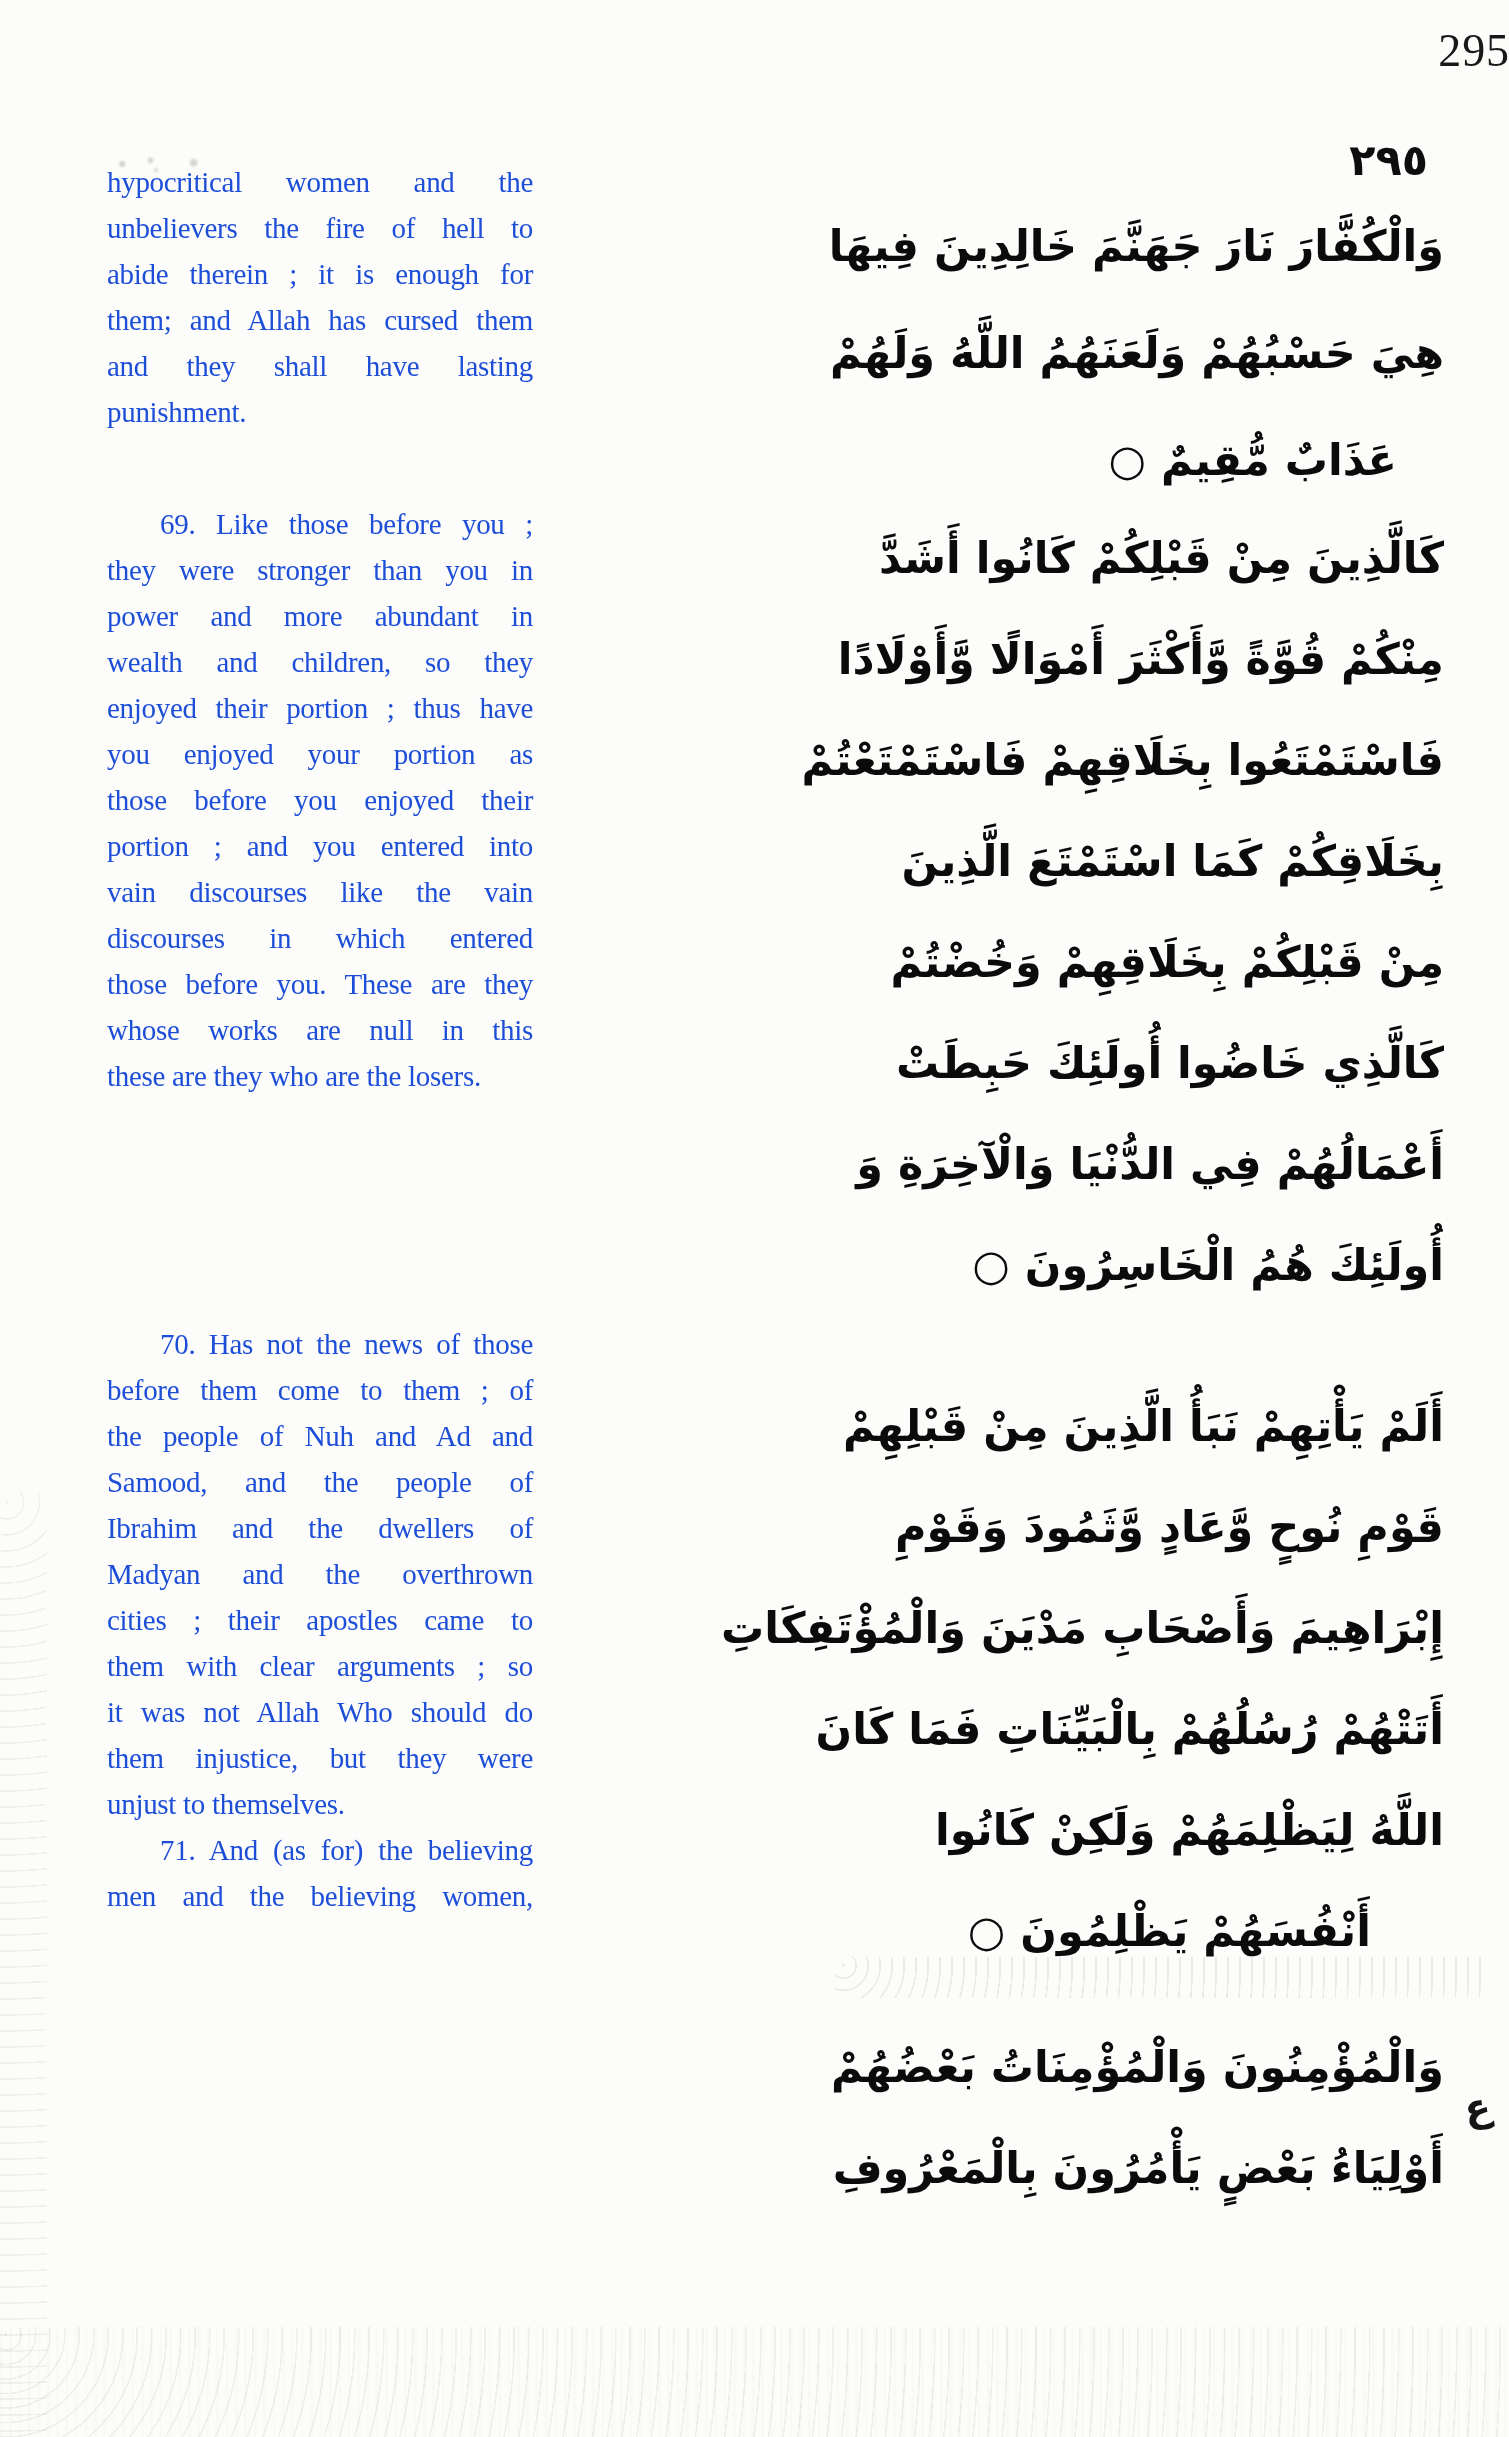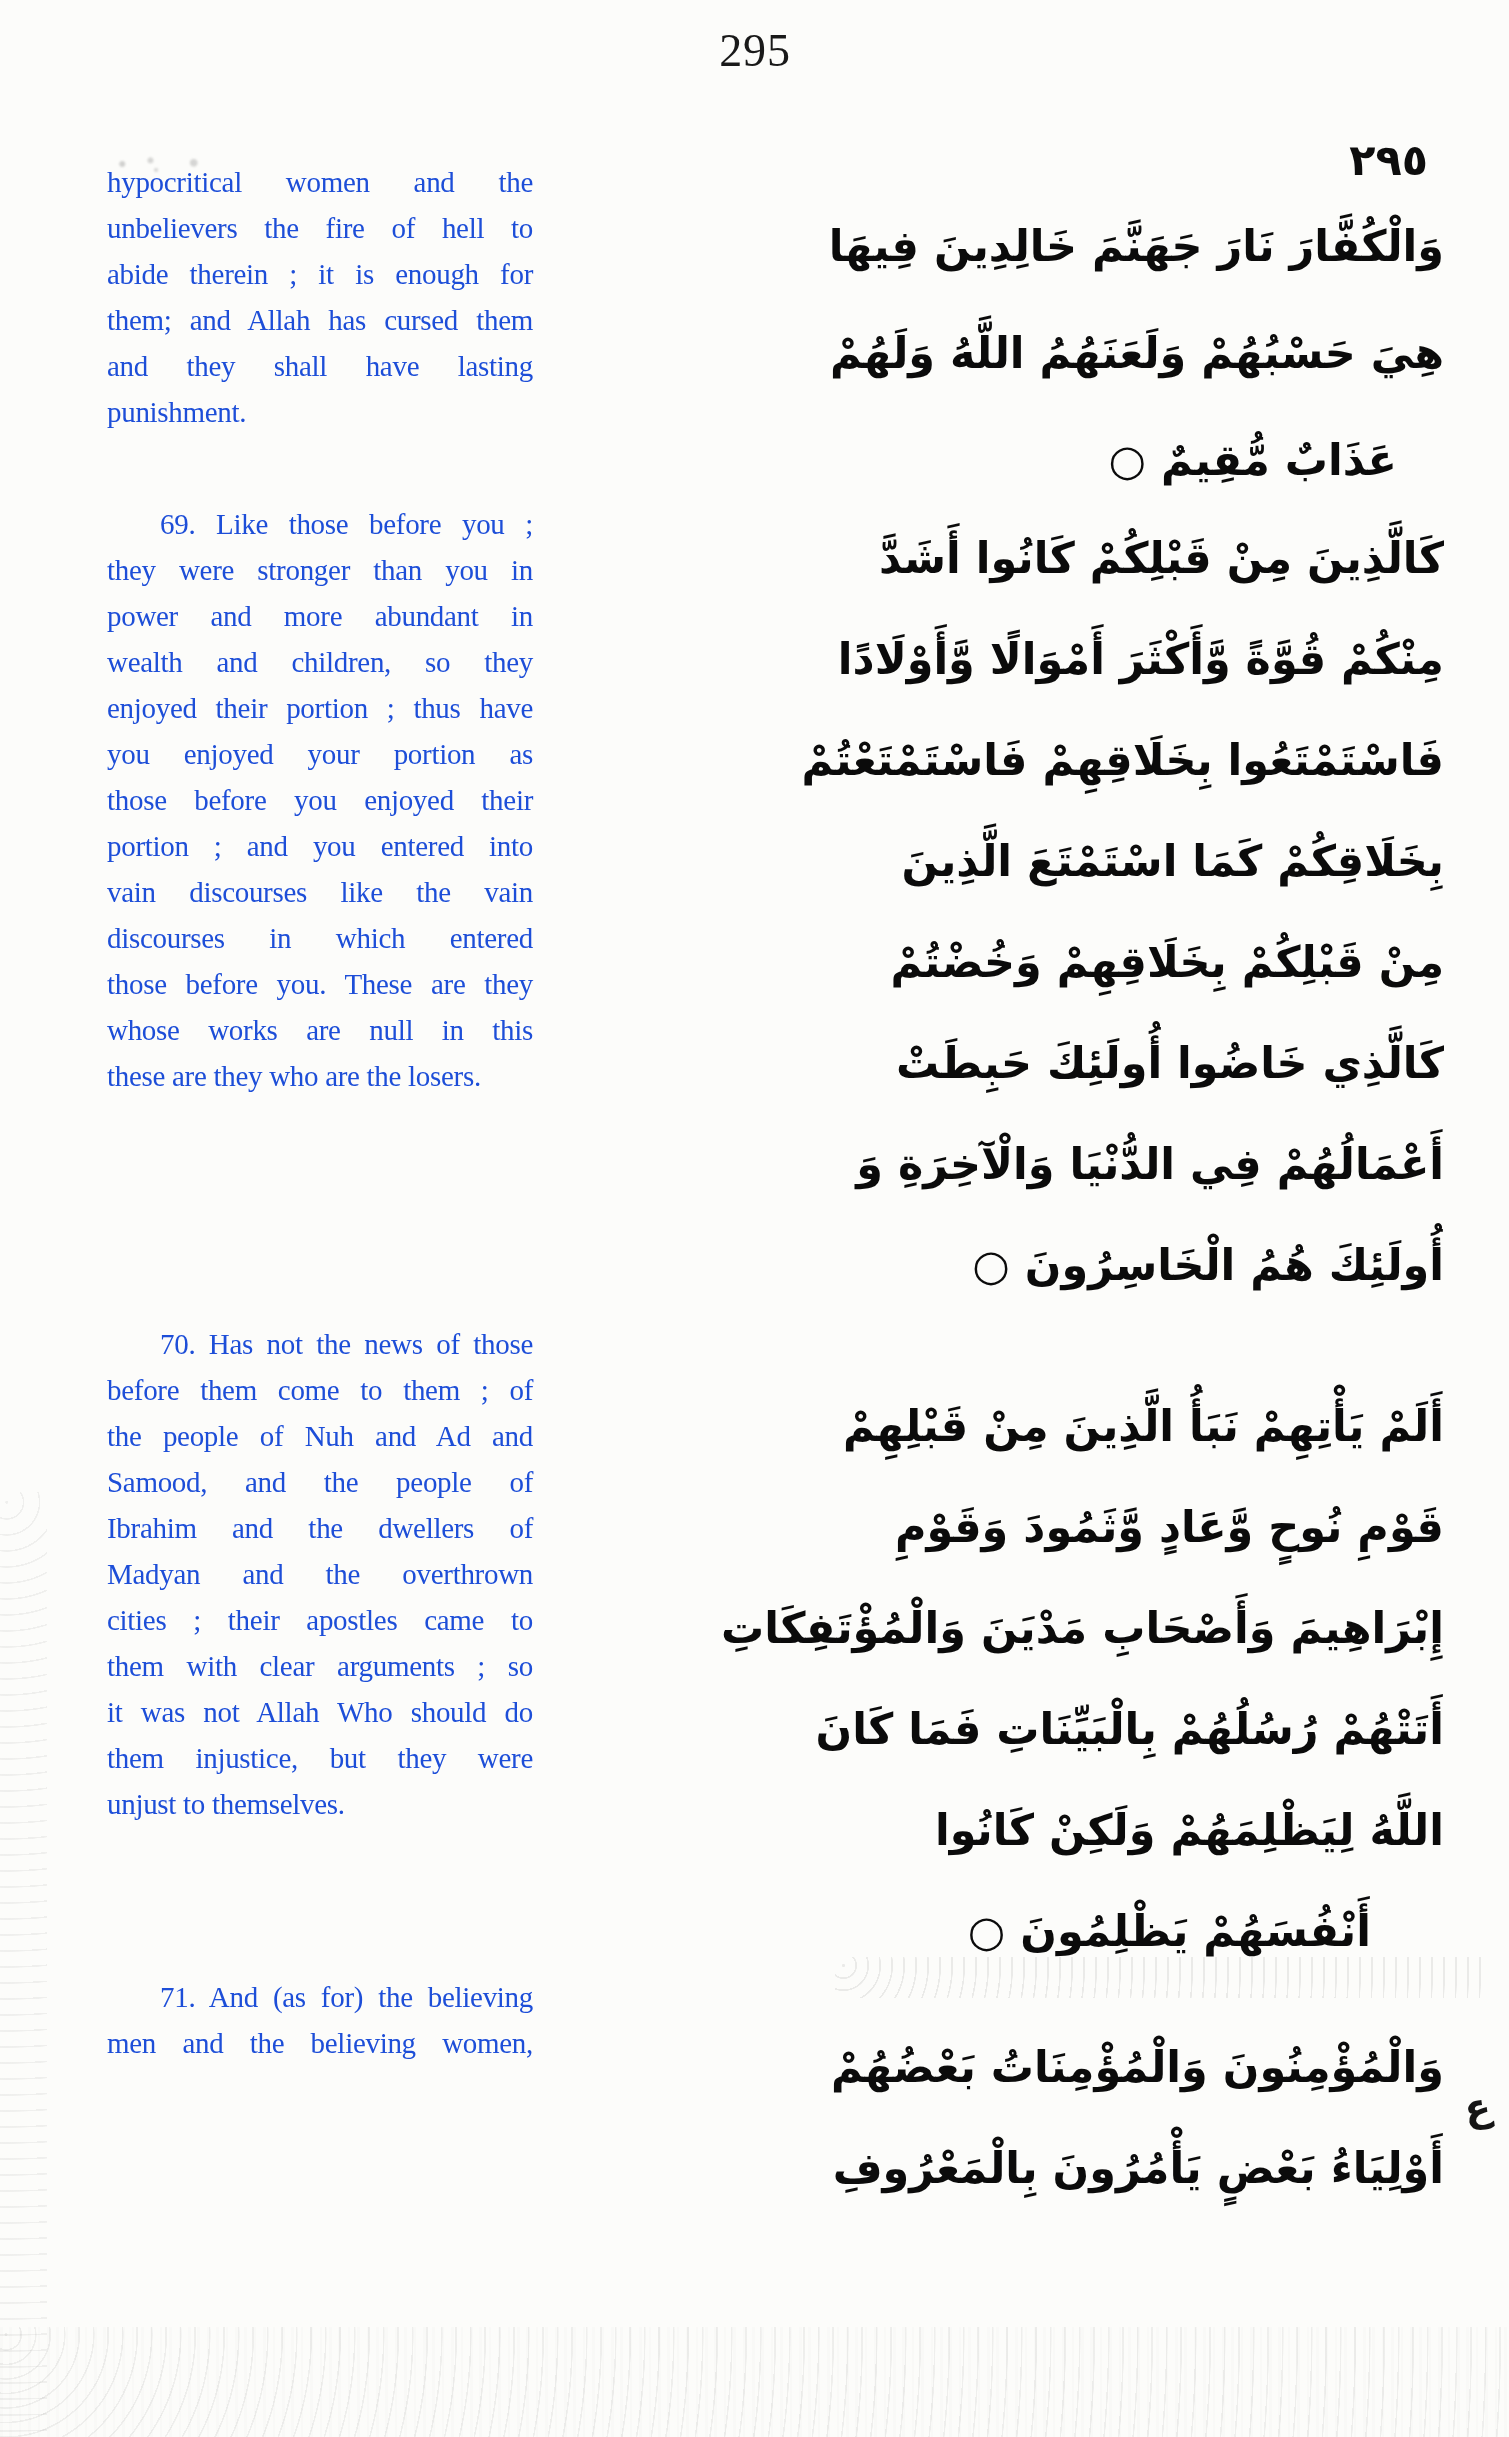--- a/index.html
+++ b/index.html
@@ -4,38 +4,38 @@
 <style>
   html,body{margin:0;padding:0;}
   body{
     width:1510px;height:2438px;position:relative;overflow:hidden;
     background:#fcfcfa;
     font-family:"Liberation Serif", serif;
     color:#141414;
   }
   
   .latin-pagenum{
-    position:absolute;top:24px;left:0;width:1510px;text-align:center;
+    position:absolute;top:24px;left:0;width:1510px;text-align:right;
     font-size:46px;letter-spacing:0.9px;color:#191919;
   }
   .arabic-pagenum{
     position:absolute;top:135px;right:82px;
     font-family:"DejaVu Sans", sans-serif;font-weight:bold;
     font-size:43px;color:#0d0d0d;
   }
   
   #english-col{
     position:absolute;left:107px;top:159px;width:426px;
     font-size:29px;line-height:46px;letter-spacing:-0.3px;
     color:#1d4ed8;
   }
   .epara{margin:0;}
   .ep-v69{margin-top:66px;}
   .ep-v70{margin-top:222px;}
-  .ep-v71{margin-top:147px;}
+  .ep-v71{}
   .eline{
     text-align:justify;text-align-last:justify;
     white-space:normal;
   }
   .eline.last{text-align-last:left;}
   .epara.indent .eline:first-child{padding-left:53px;}
   
   #arabic-col{
     position:absolute;top:0;right:66px;width:614px;height:2172px;
     direction:rtl;

